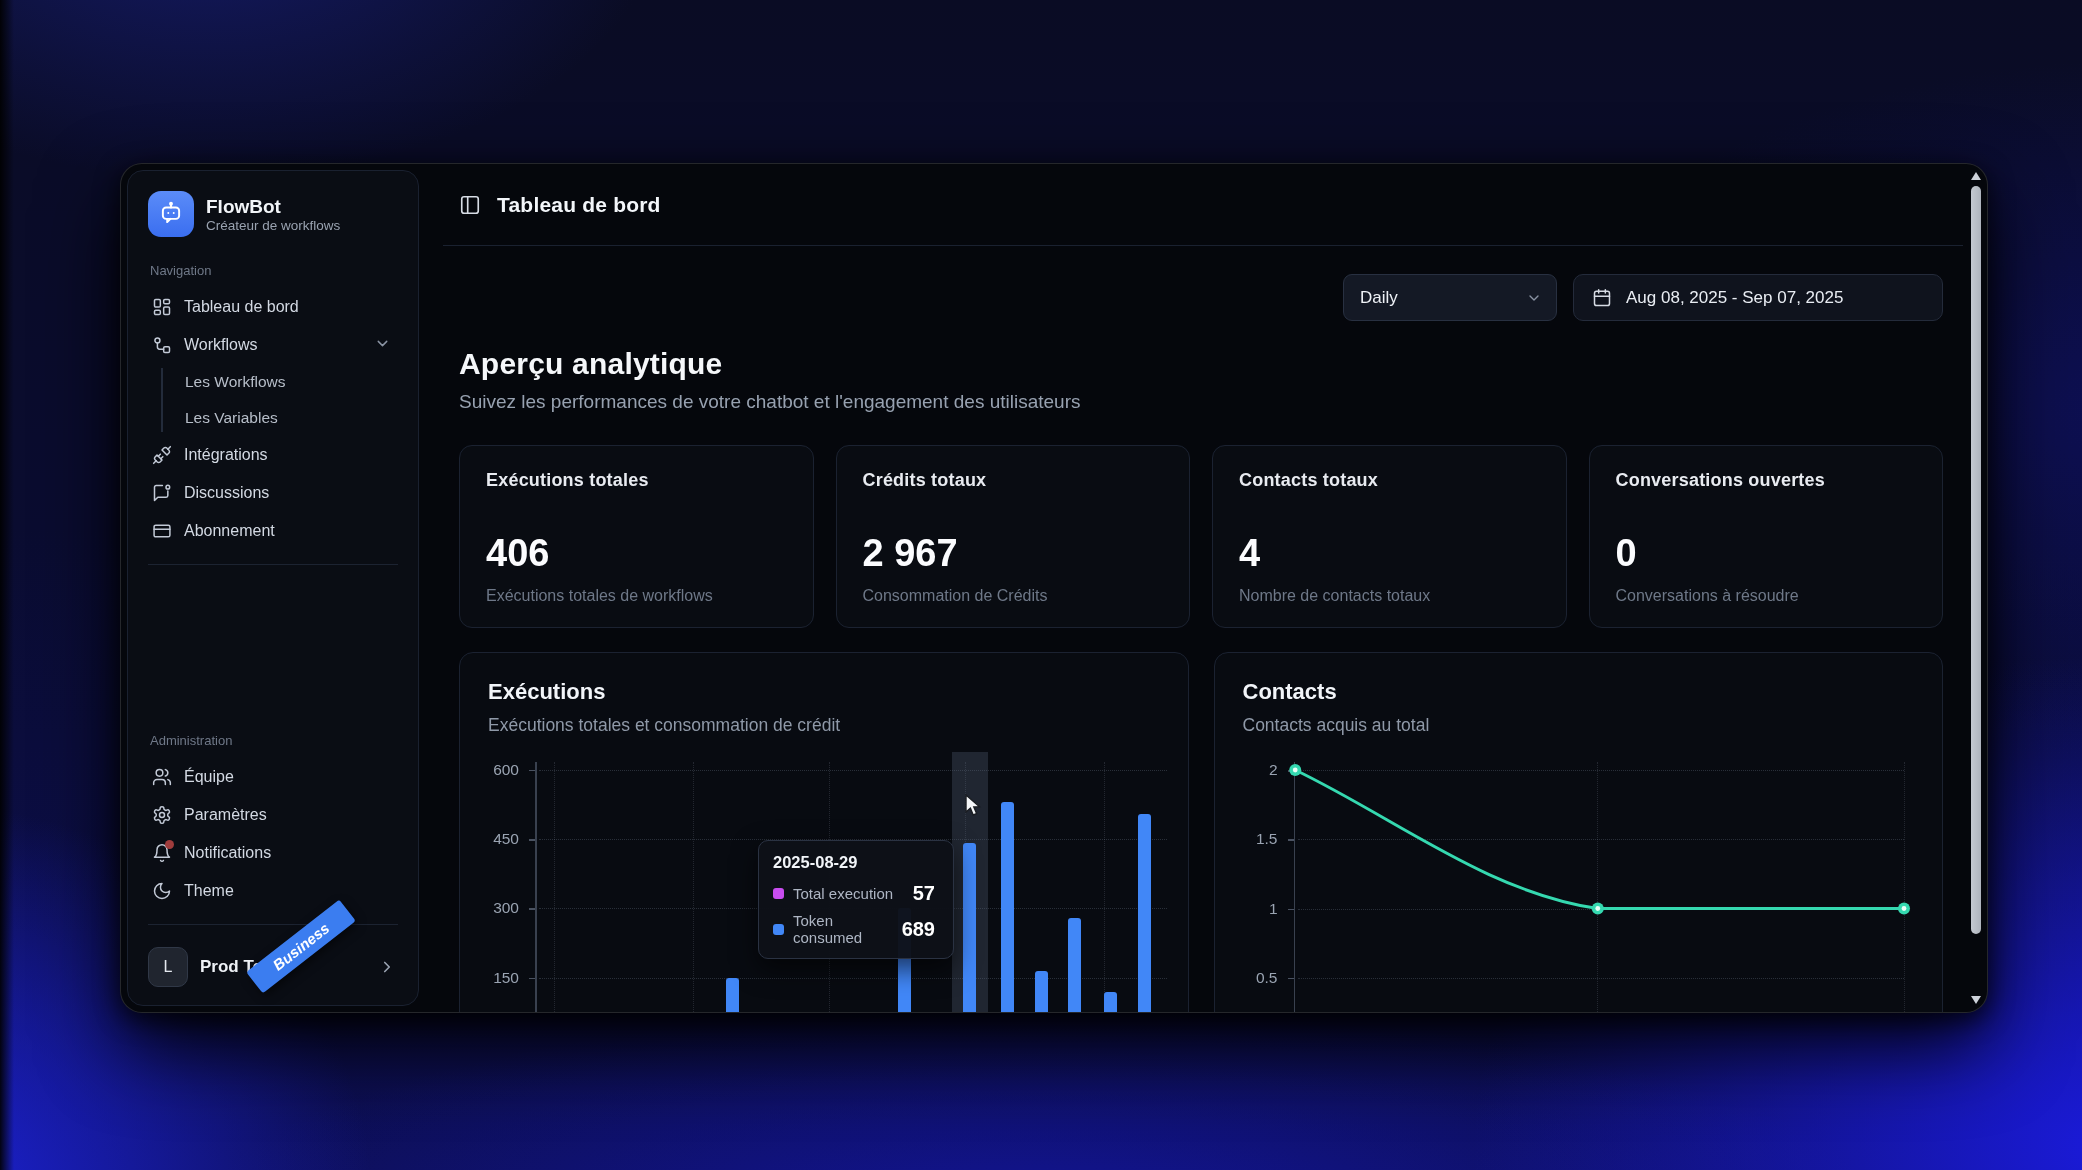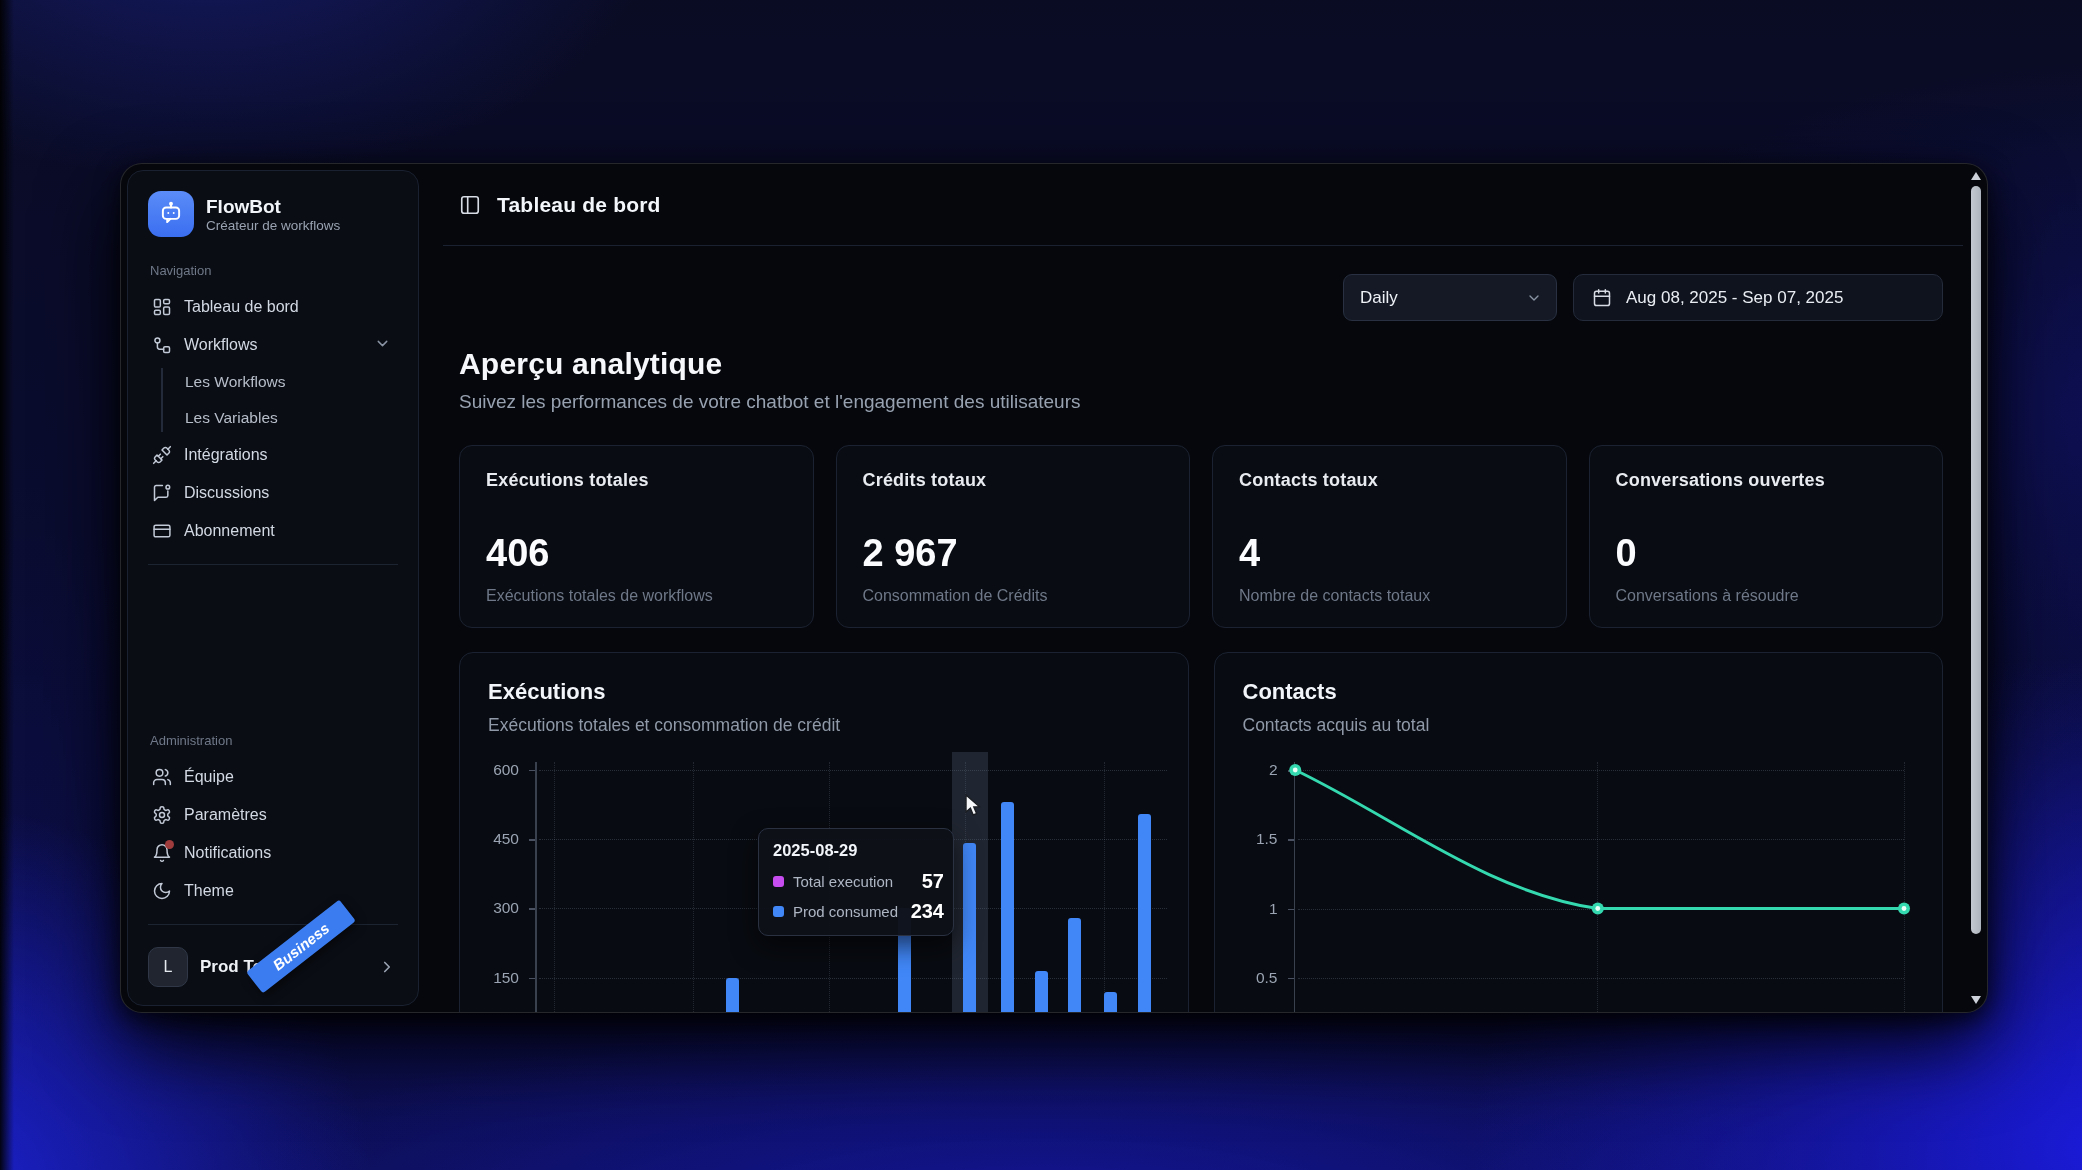--- a/index.html
+++ b/index.html
@@ -104,22 +104,22 @@
   .axis-line{ position:absolute; left:0; top:14px; bottom:-18px; width:1.5px; background:#39414f; }
   .gridline{ position:absolute; left:4px; right:0; height:0; border-top:1.5px dotted rgba(130,142,160,.28); }
   .vline{ position:absolute; top:14px; bottom:-10px; width:0; border-left:1.5px dotted rgba(130,142,160,.22); }
   .ytick{ position:absolute; right:100%; margin-right:10px; transform:translateY(-50%);
     font-size:15.5px; color:#9aa4b2; white-space:nowrap; }
   .ytick::after{ content:""; display:inline-block; width:6px; height:1.5px; background:#59impossible; }
   .tickmark{ position:absolute; left:-6px; width:6px; height:1.5px; background:#4a5261; }
   .bar{ position:absolute; width:13px; border-radius:3px 3px 0 0; background:#4187f7; }
   .hoverband{ position:absolute; top:4px; bottom:-20px; width:36px; background:rgba(88,102,126,.30); }
 
-  .tooltip{ position:absolute; left:298px; top:175px; width:196px; background:rgba(13,17,24,.97);
-    border:1px solid #2a3242; border-radius:10px; padding:12px 9px 12px 14px; z-index:5;
+  .tooltip{ position:absolute; left:298px; top:187px; width:196px; background:rgba(13,17,24,.97);
+    border:1px solid #2a3242; border-radius:10px; padding:12px 18px 12px 14px; z-index:5;
     box-shadow:0 10px 26px rgba(0,0,0,.6); }
   .tt-title{ font-size:16.5px; font-weight:bold; color:#f2f5f9; margin-bottom:10px; }
   .tt-row{ display:flex; align-items:center; gap:9px; margin-top:7px; }
   .tt-swatch{ width:11px; height:11px; border-radius:3px; flex:0 0 auto; }
   .tt-label{ font-size:15px; color:#aeb6c4; }
   .tt-val{ margin-left:auto; font-size:20px; font-weight:bold; color:#fff; }
 
   .cursor{ position:absolute; z-index:6; }
 
   .linechart-svg{ position:absolute; left:0; top:0; overflow:visible; }
@@ -384,22 +384,22 @@
               </div>
             <div class="tooltip">
               <div class="tt-title">2025-08-29</div>
               <div class="tt-row">
                 <span class="tt-swatch" id="sw0" style="background: rgb(200, 77, 240);"></span>
                 <span class="tt-label">Total execution</span>
                 <span class="tt-val">57</span>
               </div>
               <div class="tt-row">
                 <span class="tt-swatch" id="sw1" style="background: rgb(65, 135, 247);"></span>
-                <span class="tt-label">Prod consumed</span>
-                <span class="tt-val">234</span>
+                <span class="tt-label">Token consumed</span>
+                <span class="tt-val">689</span>
               </div>
             </div>
             <svg class="cursor" style="left:502px; top:140px;" width="24" height="26" viewBox="0 0 24 26">
               <path d="M4 2 L4 19 L8.4 15.2 L11.2 22 L14.6 20.6 L11.8 14 L17.5 13.6 Z" fill="#f4f6f8" stroke="#1a1d22" stroke-width="1.4"></path>
             </svg>
           </div>
 
           <div class="chart-card">
             <div class="chart-title">Contacts</div>
             <div class="chart-sub">Contacts acquis au total</div>

